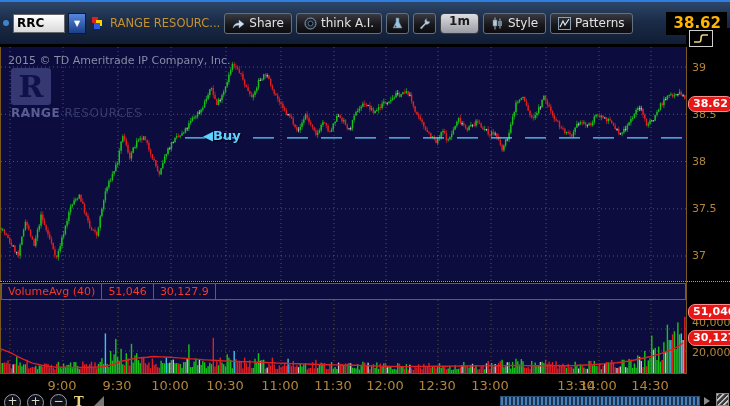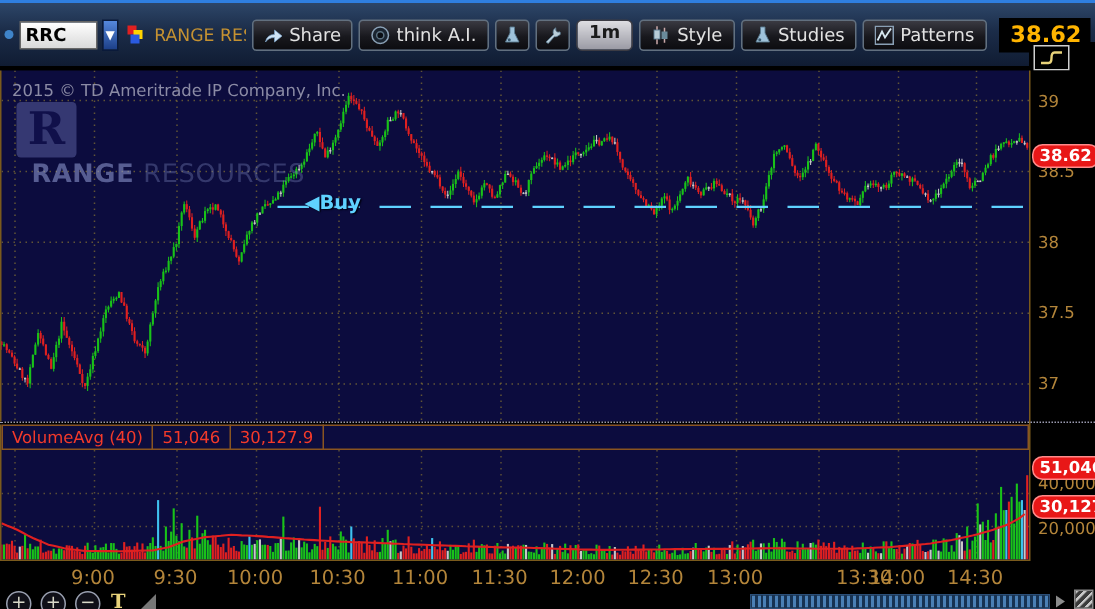--- a/index.html
+++ b/index.html
@@ -38,21 +38,21 @@
     background:#000;display:flex;align-items:center;justify-content:center;}
   
   .mainpane{position:absolute;left:0;top:47px;width:686px;height:234px;background:#0c0c3e;
     border-left:1px solid #7a5a1c;box-sizing:border-box;}
   .axisarea{position:absolute;left:686px;top:47px;width:44px;height:327px;background:#000;
     border-left:1px solid #7a5a1c;box-sizing:border-box;}
   .copyright{position:absolute;left:8px;top:54px;color:#8b8ba5;font-size:11px;}
   .wmbox{position:absolute;left:11px;top:68px;width:40px;height:37px;background:rgba(120,130,200,0.38);
     border-radius:3px;display:flex;align-items:center;justify-content:center;
     color:#10104a;font-family:"DejaVu Serif","Liberation Serif",serif;font-size:30px;font-weight:bold;line-height:1;}
-  .wmtext{position:absolute;left:21px;top:106px;font-size:17px;font-weight:bold;letter-spacing:.5px;}
+  .wmtext{position:absolute;left:11px;top:106px;font-size:12px;font-weight:bold;letter-spacing:.5px;}
   .wmtext b{color:rgba(150,160,215,0.55);}
   .wmtext span{color:rgba(130,140,195,0.35);font-weight:normal;}
   .buylabel{position:absolute;left:203px;top:128px;color:#5fd2ff;font-weight:bold;font-size:13px;
     text-shadow:1px 1px 1px #001;}
   .pxlabel{position:absolute;left:692px;color:#b3853a;font-size:11px;}
   .bubble{position:absolute;left:688px;background:#e81717;color:#fff;font-size:11px;font-weight:bold;
     border-radius:7px;padding:0 4px;line-height:14px;border:1px solid #ff8a8a;}
   .divider{position:absolute;left:0;top:281px;width:730px;height:0;border-top:1px dotted #9a9ab0;}
   .vlegend{position:absolute;left:0;top:283px;width:686px;height:17px;background:#0c0c3e;display:flex;
     box-sizing:border-box;border-left:1px solid #7a5a1c;}
@@ -131,27 +131,20 @@
       <svg class="icon12" viewBox="0 0 13 13">
         <line x1="4" y1="0.5" x2="4" y2="12.5" stroke="#caa" stroke-width="1"></line>
         <rect x="2" y="3" width="4" height="6" fill="#b9cdd9" stroke="#5a7a90" stroke-width="0.6"></rect>
         <line x1="9" y1="1.5" x2="9" y2="11.5" stroke="#caa" stroke-width="1"></line>
         <rect x="7" y="4" width="4" height="5" fill="#6a8a9a"></rect>
       </svg>
       <span>Style</span>
     </span>
 
 
-    <span class="tbtn">
-      <svg class="icon12" viewBox="0 0 13 13">
-        <path d="M5 1 L8 1 L8 5 L11 11 L2 11 L5 5 Z" fill="#9fc2da" stroke="#5a7a90" stroke-width="0.6"></path>
-        <circle cx="4.5" cy="9.5" r="1" fill="#3a5a70"></circle>
-      </svg>
-      <span>Studies</span>
-    </span>
 
     <span class="tbtn">
       <svg class="icon12" viewBox="0 0 13 13">
         <rect x="0.5" y="0.5" width="12" height="12" fill="none" stroke="#8aa0b5" stroke-width="1"></rect>
         <path d="M2 10 L5 4 L7 8 L11 2" fill="none" stroke="#d8e8f0" stroke-width="1.2"></path>
       </svg>
       <span>Patterns</span>
     </span>
 
     <span class="spacer"></span>

